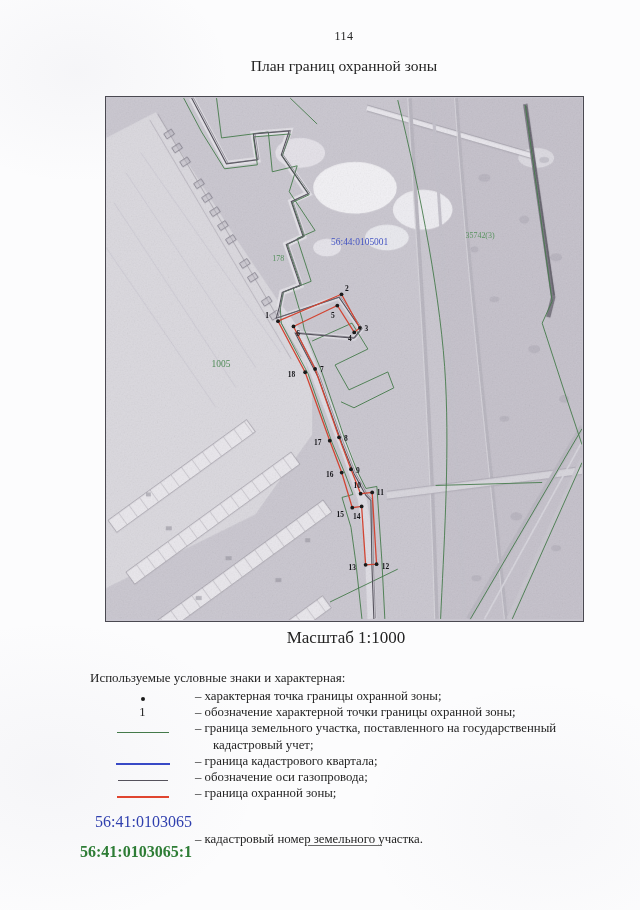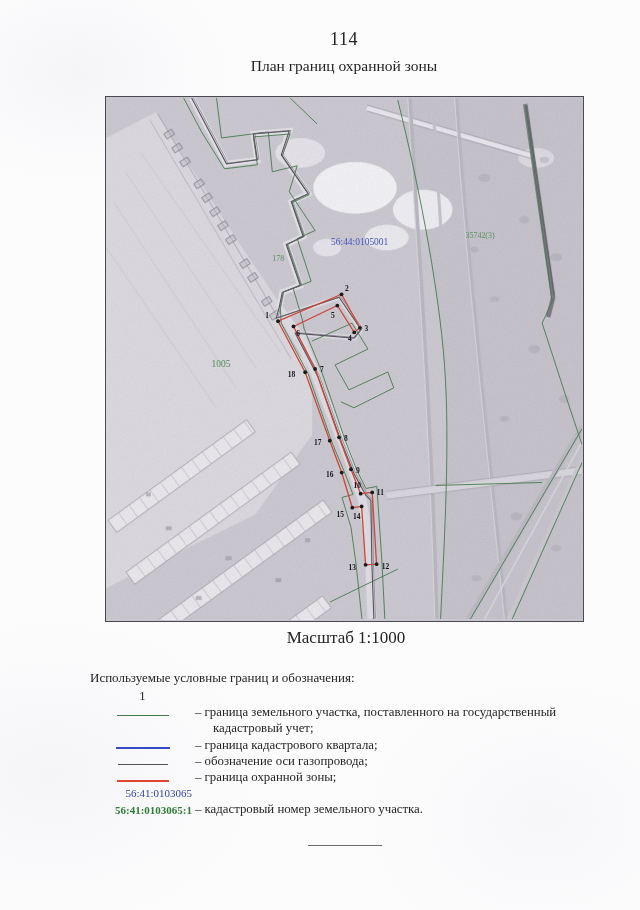--- a/index.html
+++ b/index.html
@@ -10,33 +10,33 @@
   body{background:#e8e8ea;font-family:"Liberation Serif","DejaVu Serif",serif;}
   #page{position:relative;width:640px;height:910px;background:#fcfcfd;overflow:hidden;
         box-shadow:0 0 4px rgba(0,0,0,.25);}
   
   #page::before{content:"";position:absolute;inset:0;pointer-events:none;
     background:
       radial-gradient(220px 160px at 12% 8%, rgba(120,120,150,.05), transparent 70%),
       radial-gradient(260px 200px at 85% 90%, rgba(120,120,150,.04), transparent 70%),
       radial-gradient(300px 220px at 8% 85%, rgba(120,120,150,.05), transparent 70%);}
   .centered{position:absolute;transform:translateX(-50%);white-space:nowrap;color:#232323;}
-  #page-number{left:344px;top:29px;font-size:18px;letter-spacing:.5px;}
+  #page-number{left:344px;top:29px;font-size:12px;letter-spacing:.5px;}
   #doc-title{left:344px;top:57px;font-size:15.5px;text-align:center;}
   #map-frame{position:absolute;left:105px;top:96px;width:479px;height:526px;
              border:1.5px solid #4a4951;box-sizing:border-box;background:#c9c6cf;}
   #map-frame svg{display:block;}
   #scale-label{left:346px;top:628px;font-size:17px;}
   
   #legend{position:absolute;left:90px;top:670px;width:500px;color:#242424;}
   #legend-heading{font-size:13px;margin:0 0 2px 0;}
   .lrow{display:flex;align-items:flex-start;min-height:16.2px;}
   .lsym{width:105px;flex:0 0 105px;display:flex;justify-content:center;align-items:center;
         min-height:16.2px;box-sizing:border-box;}
-  .lsym.rnum{justify-content:flex-end;padding-right:3px;font-size:11px;}
+  .lsym.rnum{justify-content:flex-end;padding-right:3px;font-size:16px;margin-top:12px;}
   .ldesc{font-size:12.8px;line-height:16.2px;width:378px;padding-left:18px;text-indent:-18px;}
   .dot-sym{width:4px;height:4px;border-radius:50%;background:var(--ink);margin-top:6px;}
   .num-sym{font-size:12.6px;line-height:16.2px;color:#242424;}
   .line-sym{width:52px;height:0;margin-top:7px;}
   .line-green{border-top:1.6px solid var(--green);}
   .line-blue{border-top:2px solid var(--blue);width:54px;}
   .line-gray{border-top:1.3px solid var(--gray-line);width:50px;}
   .line-red{border-top:2px solid #e0452f;}
   .kv-blue{color:var(--num-blue);}
   .kv-green{color:var(--num-green);font-weight:bold;}
@@ -283,27 +283,34 @@
       <text x="226" y="148" font-size="9.5" style="fill:#4353c2" font-family="Liberation Serif,serif">56:44:0105001</text>
       <text x="361" y="140" font-size="8" style="fill:#57925e" font-family="Liberation Serif,serif">35742(3)</text>
       <text x="167" y="164" font-size="8" style="fill:#55905c" font-family="Liberation Serif,serif">178</text>
       <text x="106" y="270" font-size="9.5" style="fill:#4d8a55" font-family="Liberation Serif,serif">1005</text>
     </svg>
   </div>
 
   <div id="scale-label" class="centered">Масштаб 1:1000</div>
 
   <div id="legend">
-    <p id="legend-heading">Используемые условные границ и обозначения:</p>
-
+    <p id="legend-heading">Используемые условные знаки и характерная:</p>
+
+    <div class="lrow">
+      <div class="lsym">
+          <span class="dot-sym"></span>
+        </div>
+      <div class="ldesc">– характерная точка границы охранной зоны;</div>
+    </div>
 
     <div class="lrow">
       <div class="lsym">
           <span class="num-sym">1</span>
         </div>
+      <div class="ldesc">– обозначение характерной точки границы охранной зоны;</div>
     </div>
 
     <div class="lrow">
       <div class="lsym">
           <span class="line-sym line-green"></span>
         </div>
       <div class="ldesc">– граница земельного участка, поставленного на государственный кадастровый учет;</div>
     </div>
 
     <div class="lrow">

